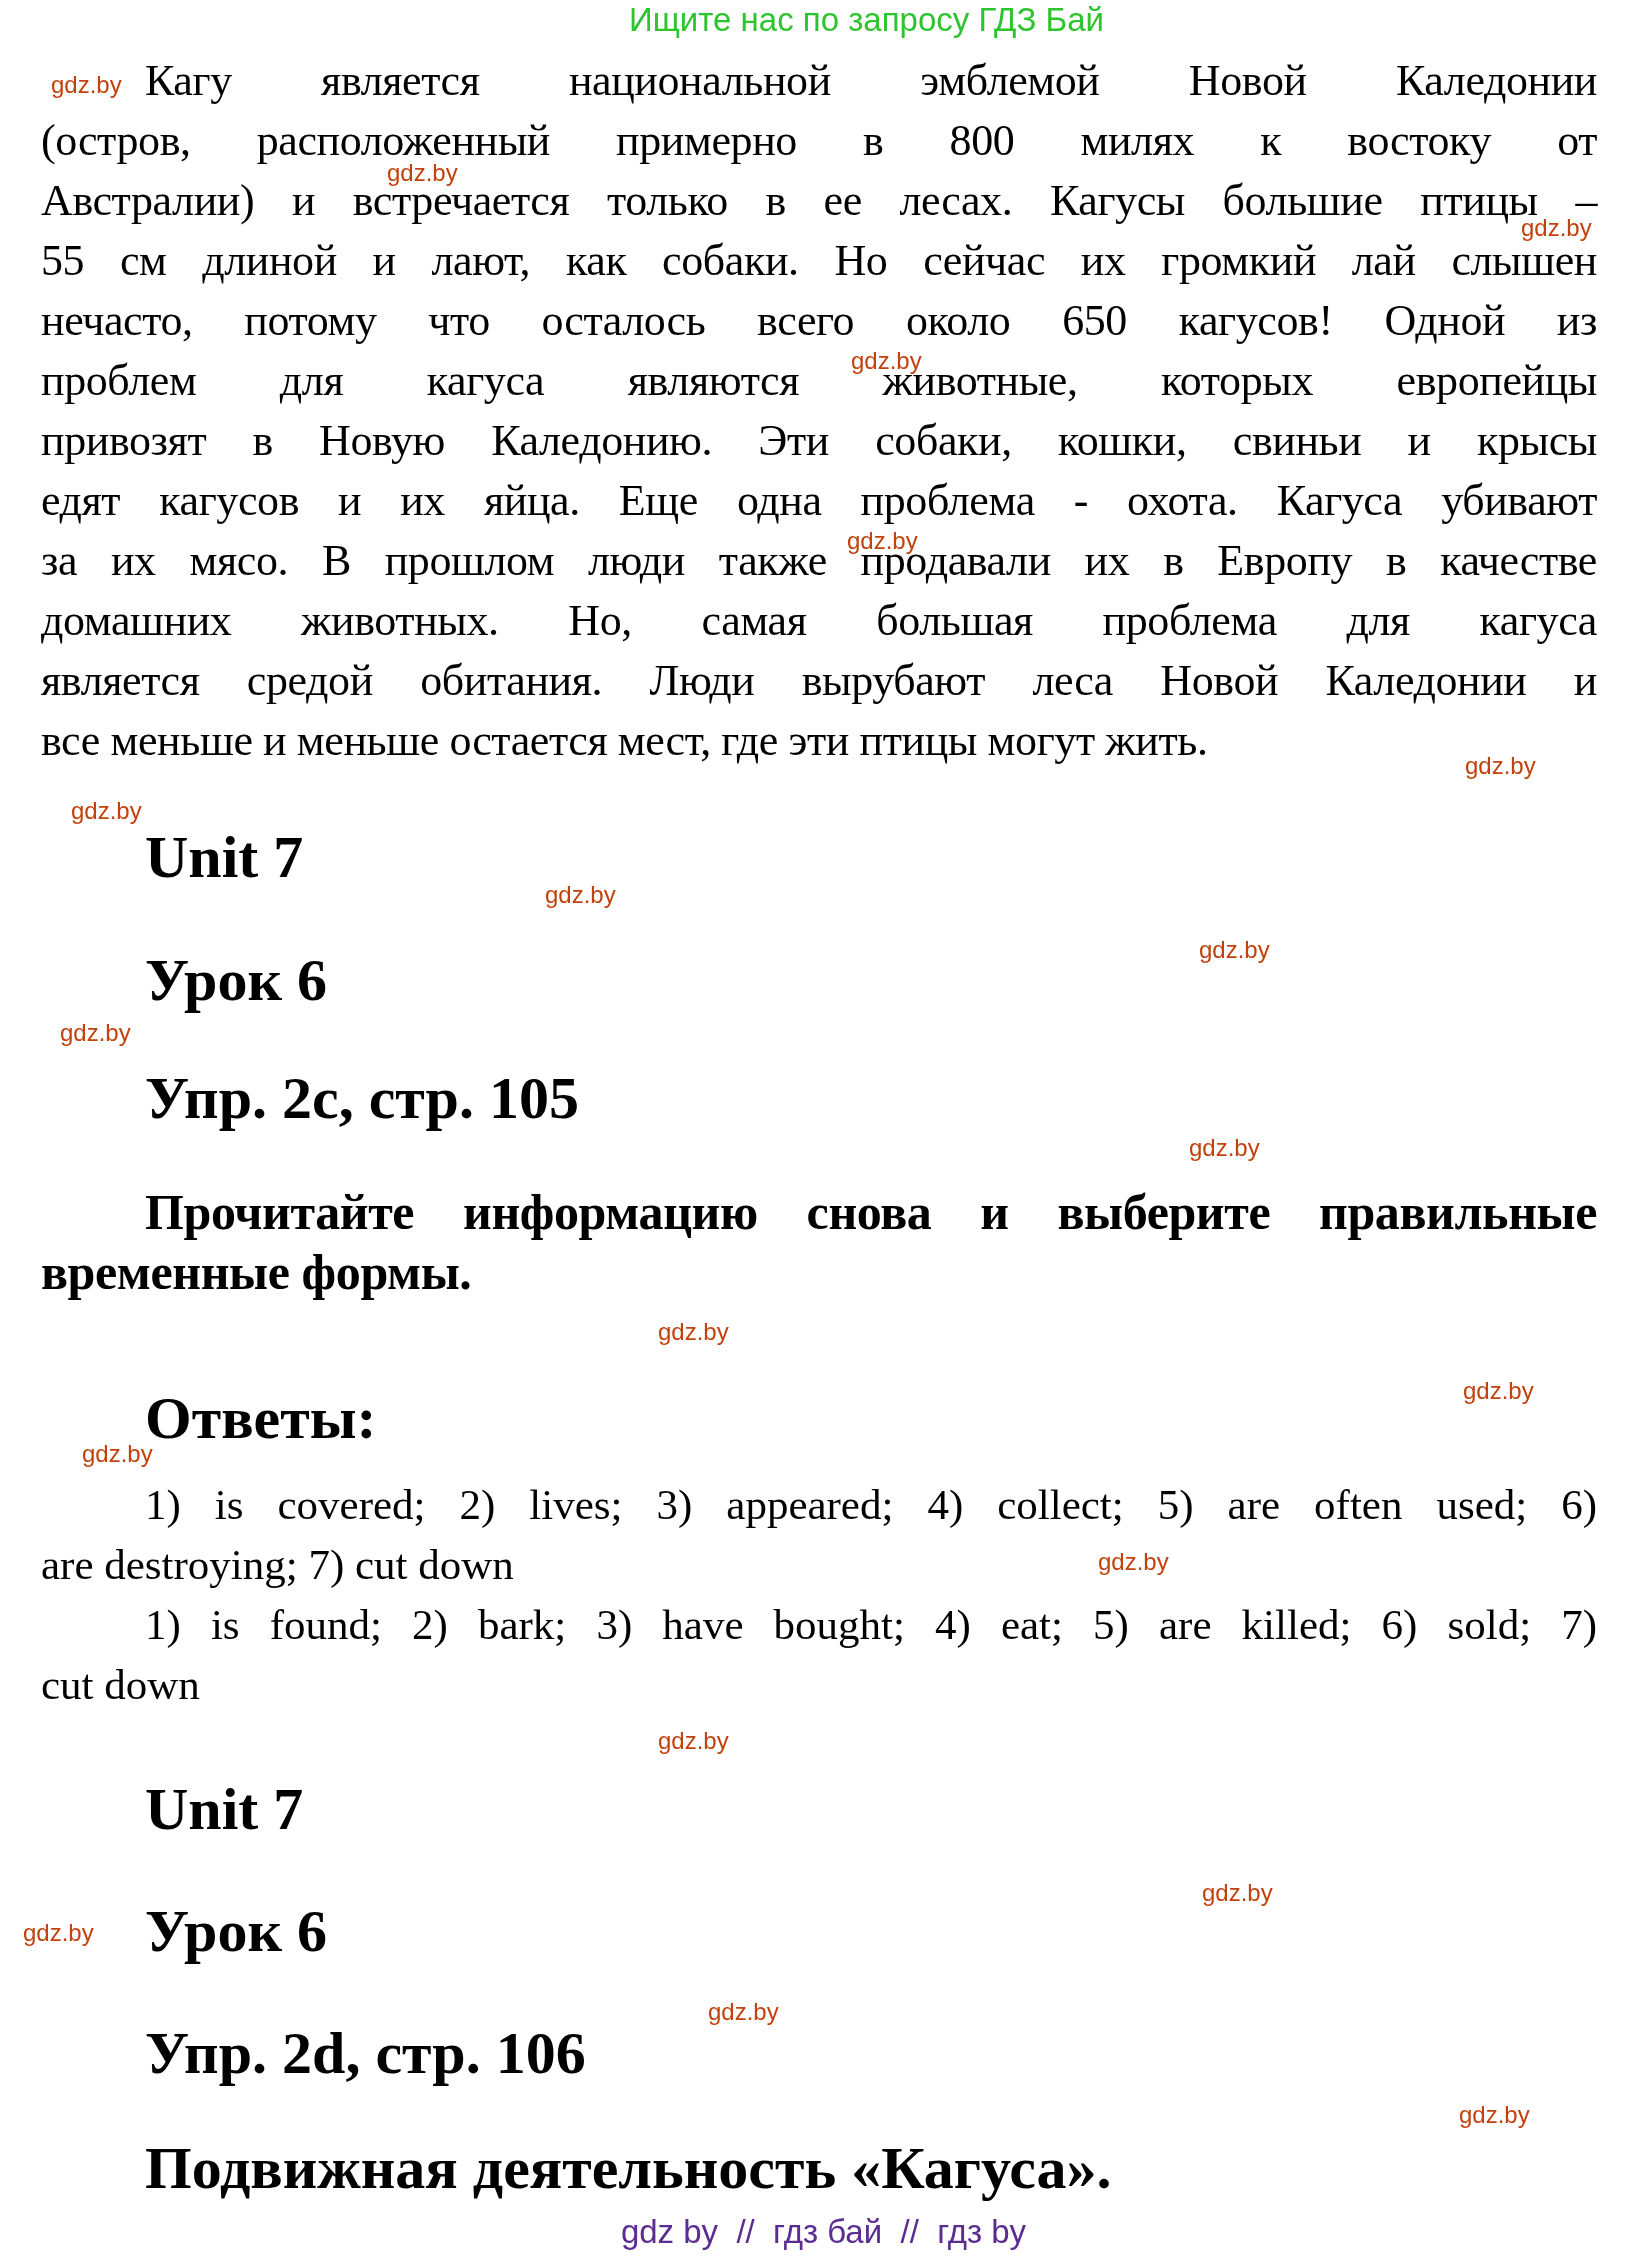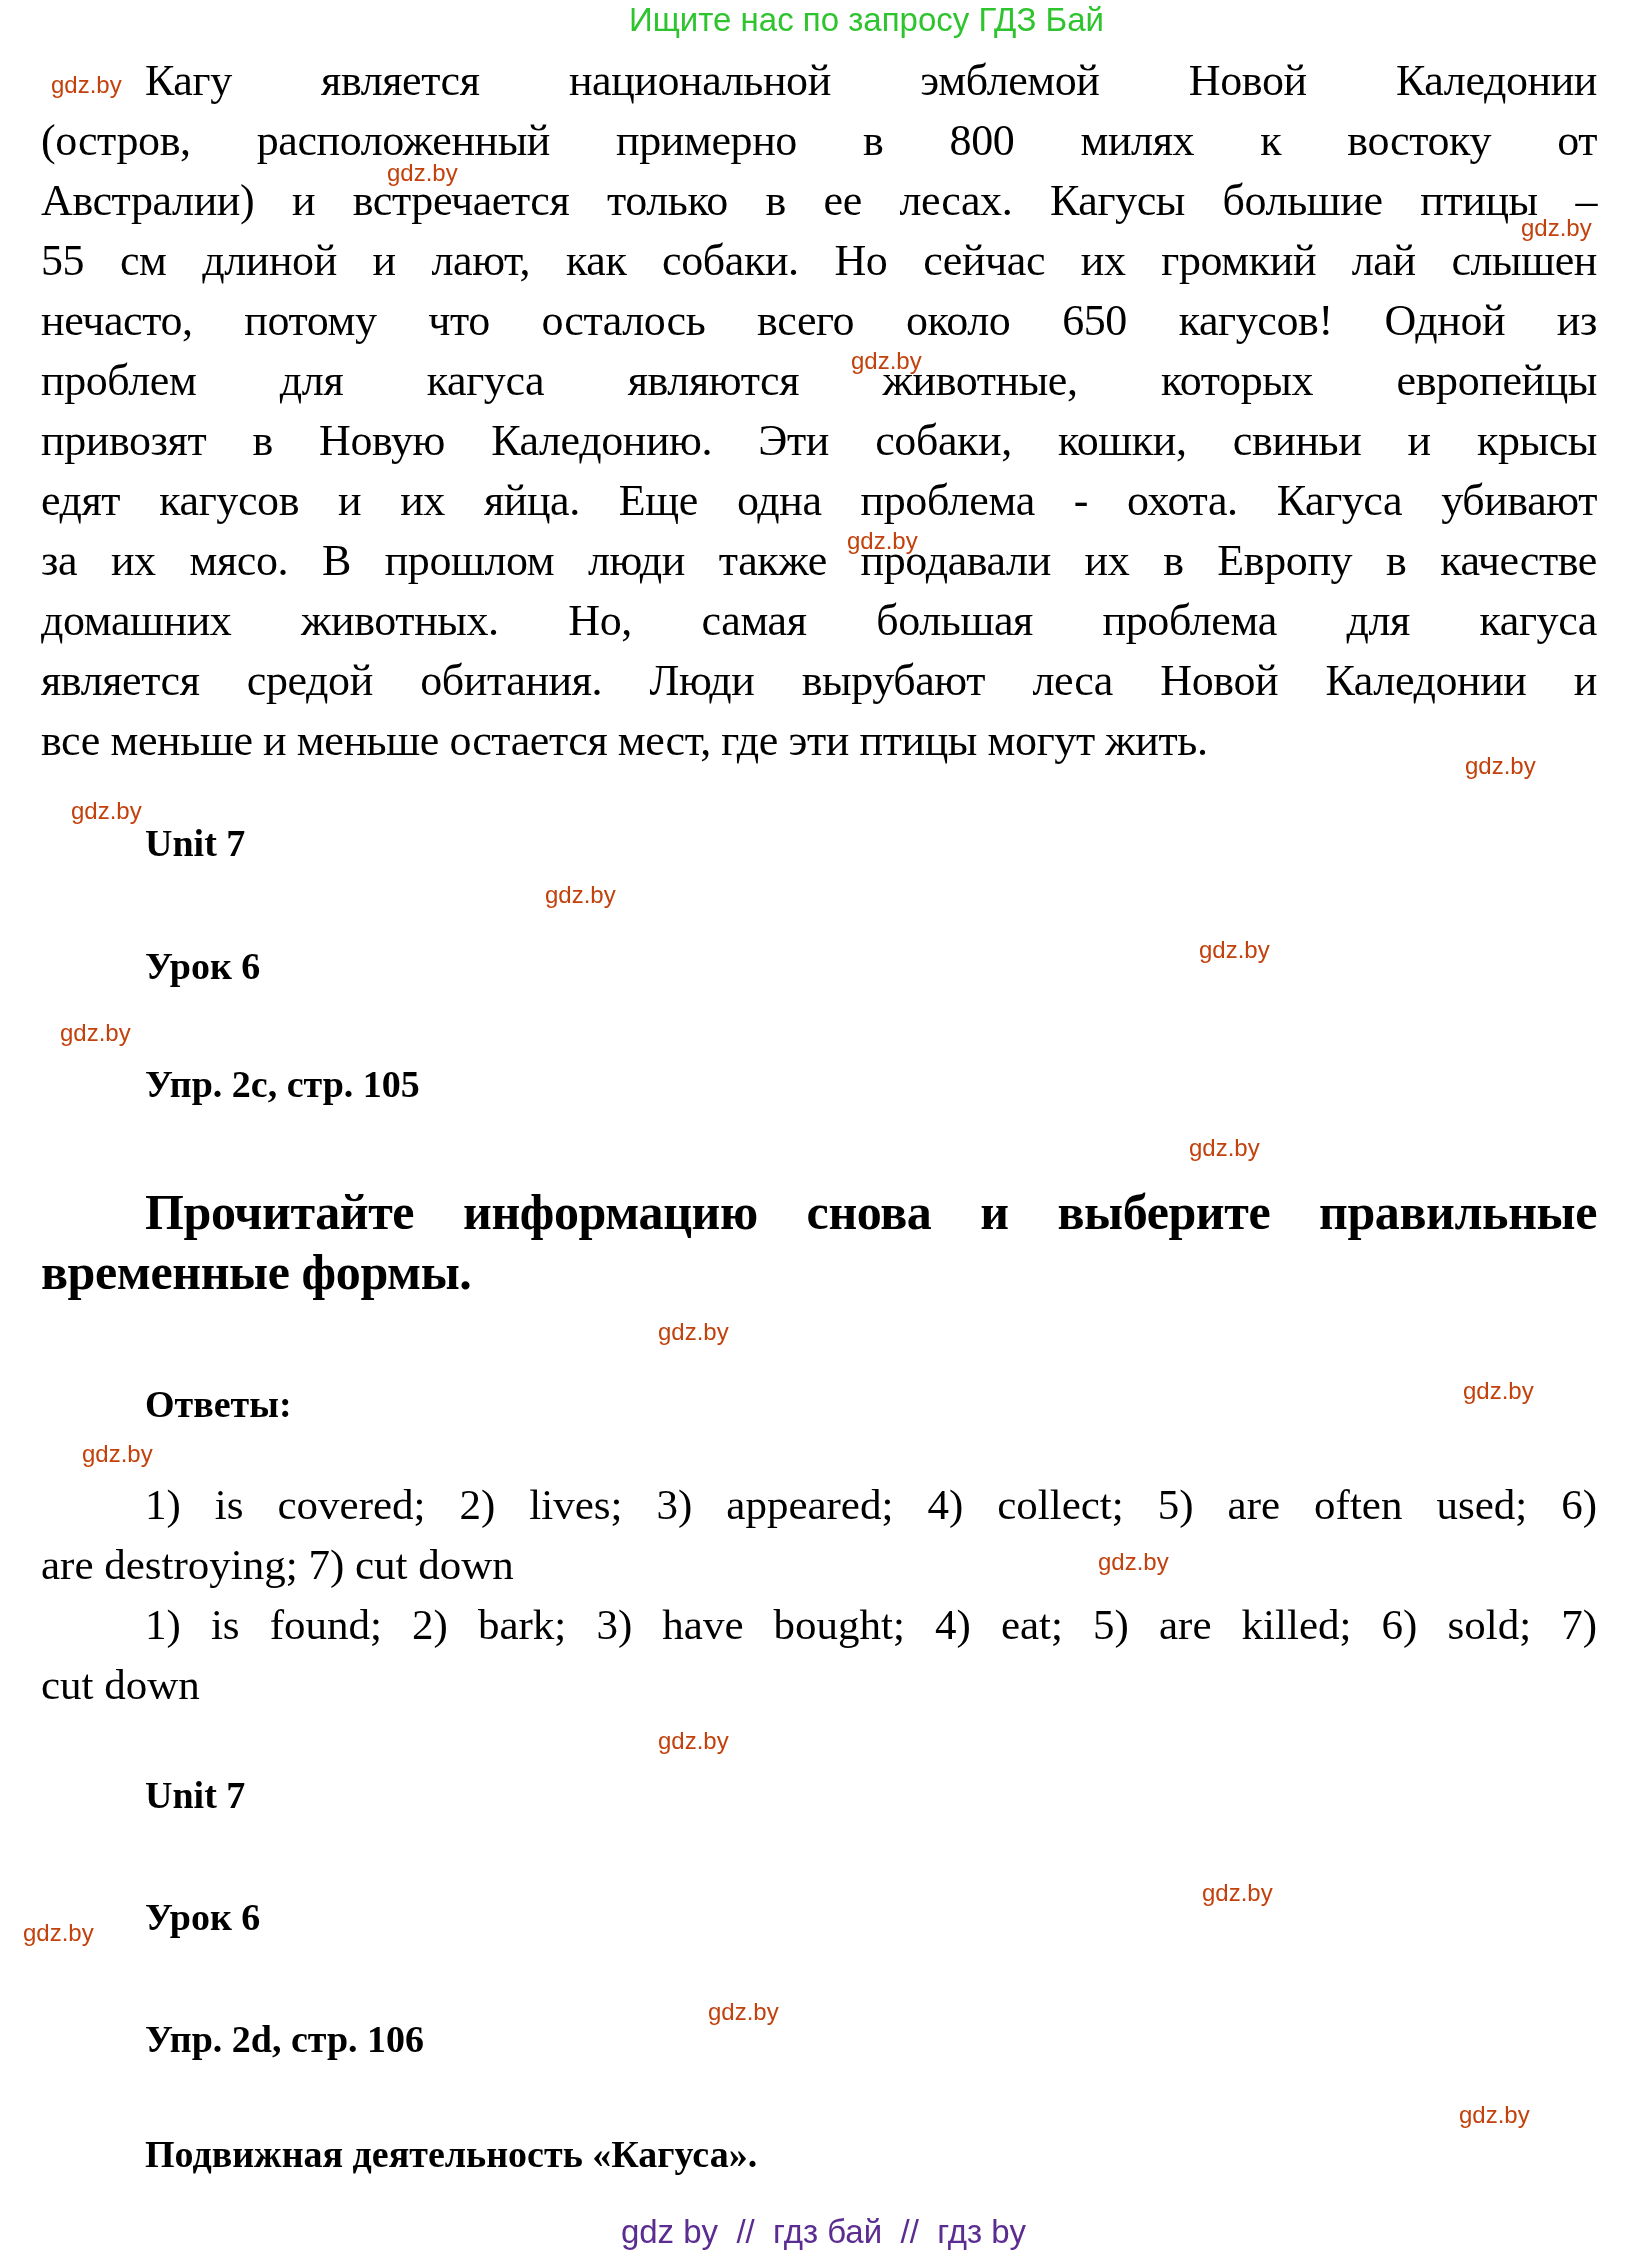--- a/index.html
+++ b/index.html
@@ -14,21 +14,21 @@
     padding-left:43px;
   }
   .para{
     position:absolute;left:41px;top:51px;width:1556px;
     font-size:44px;line-height:60px;letter-spacing:-0.4px;
   }
   .jline{text-align:justify;text-align-last:justify;}
   .lline{text-align:left;text-align-last:left;}
   .indent{text-indent:104px;}
   .heading{
-    position:absolute;left:145px;font-weight:bold;font-size:38px;line-height:1.2;
+    position:absolute;left:145px;font-weight:bold;font-size:60px;line-height:1.2;
     white-space:nowrap;
   }
   .taskblock{
     position:absolute;left:41px;top:1182px;width:1556px;
     font-weight:bold;font-size:50px;line-height:60px;letter-spacing:-0.4px;
   }
   .answers{
     position:absolute;left:41px;top:1475px;width:1556px;
     font-size:43px;line-height:60px;
   }

